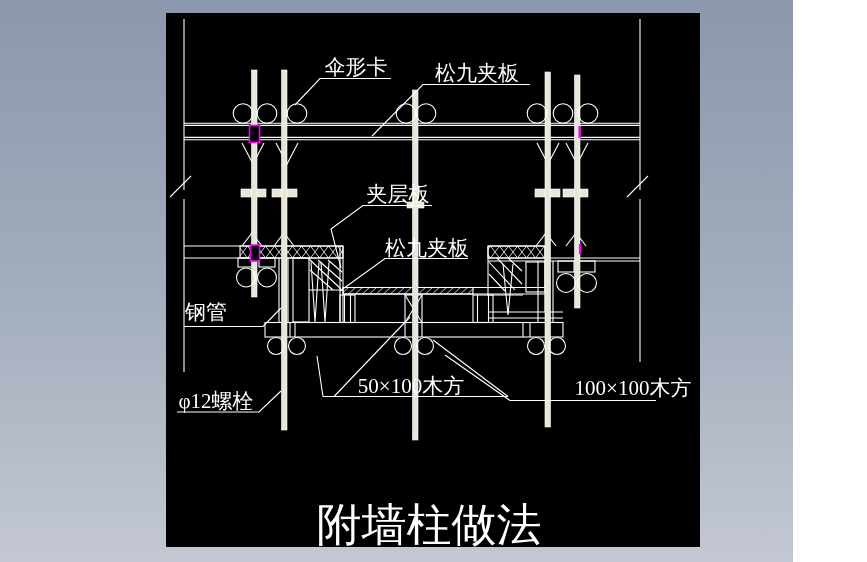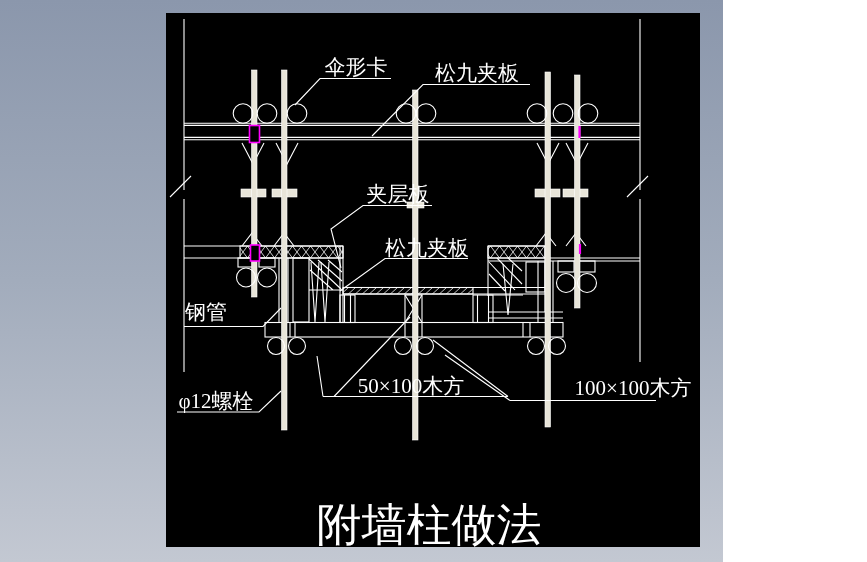--- a/index.html
+++ b/index.html
@@ -1,18 +1,18 @@
 <!DOCTYPE html>
 <html><head>
 <meta charset="utf-8">
 <style>
   html,body{margin:0;padding:0;}
   #frame{
     position:relative;
-    width:723px;height:562px;
+    width:793px;height:562px;
     background:linear-gradient(180deg,#8b97ac 0%, #a2acbc 50%, #c3c8d2 100%);
     overflow:hidden;
     font-family:"Liberation Serif","DejaVu Serif",serif;
   }
   #canvas{
     position:absolute;left:166px;top:13px;width:534px;height:534px;
     background:#000;
   }
   svg{display:block;}
   text{font-family:"Liberation Serif","DejaVu Serif",serif;}

